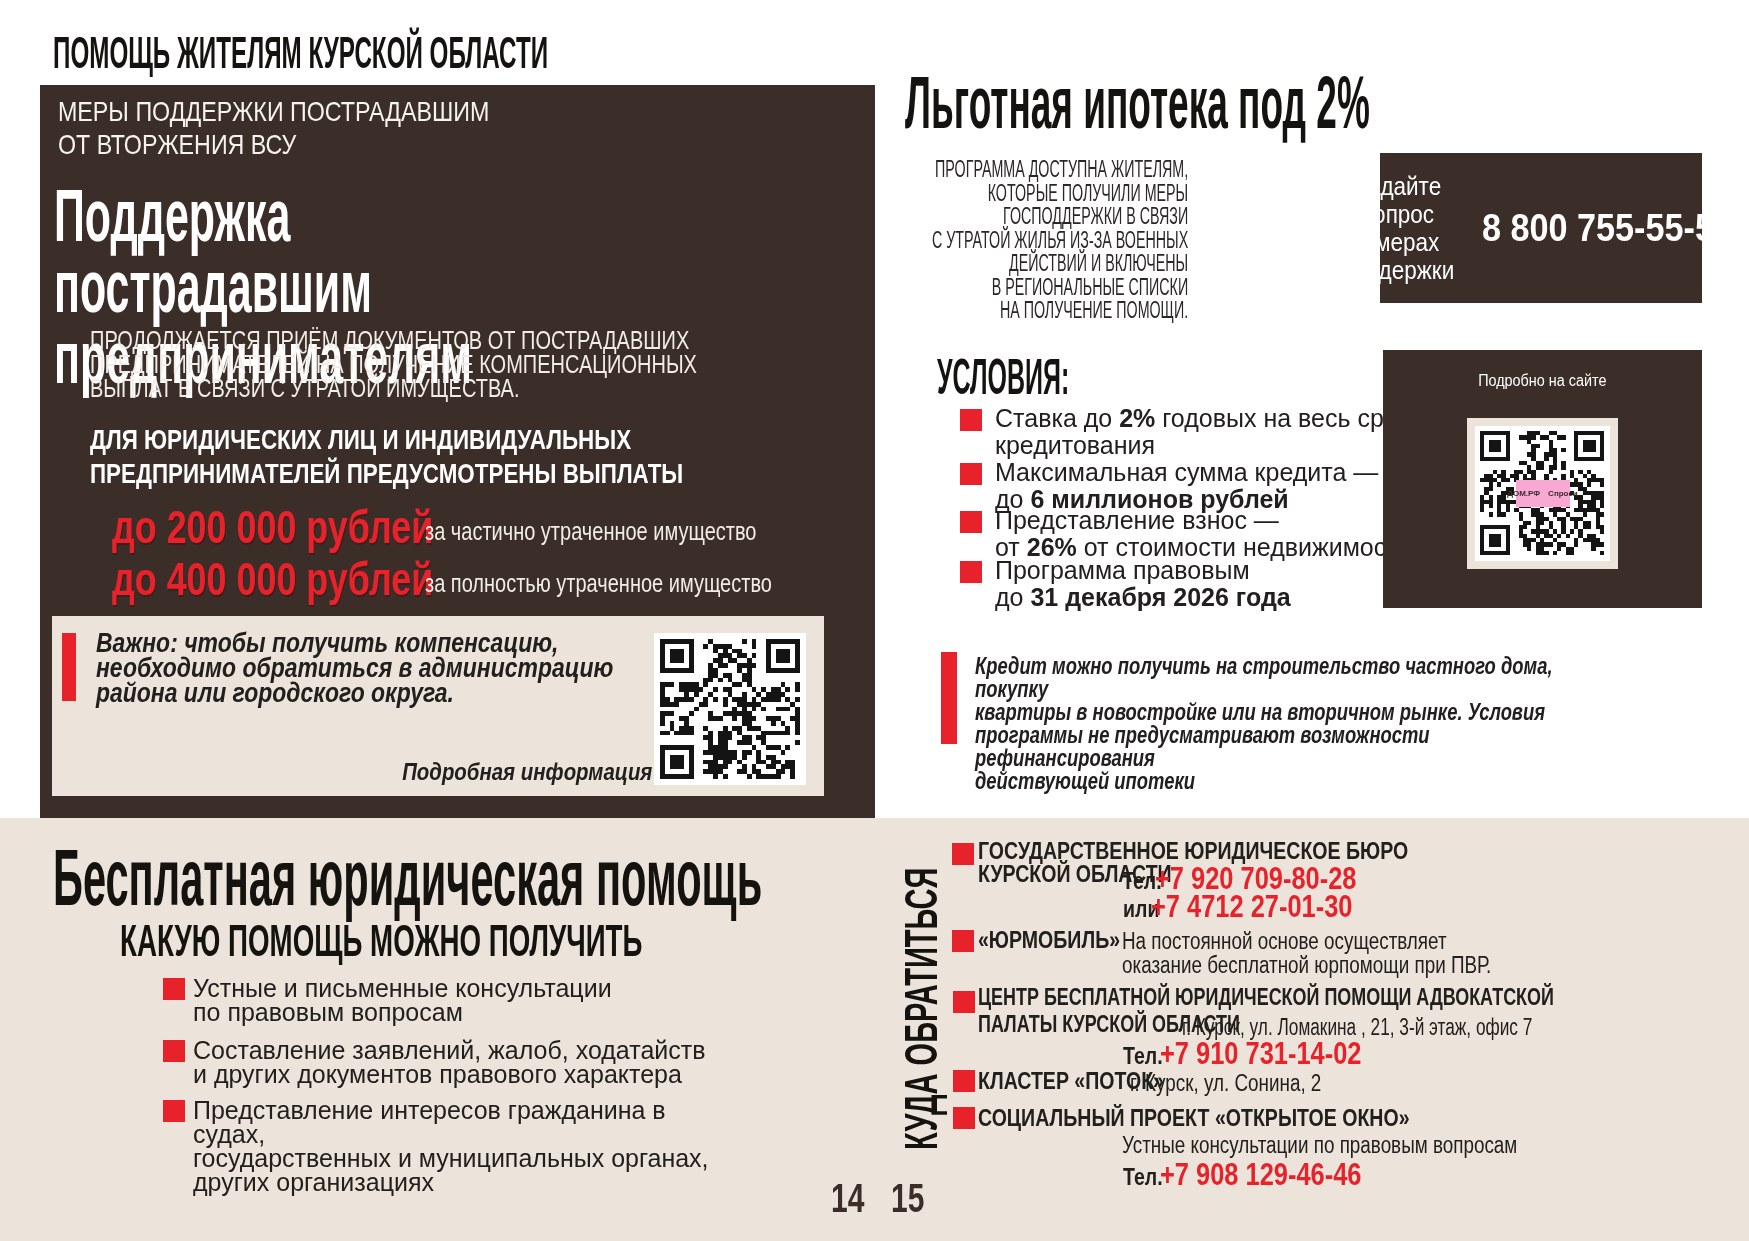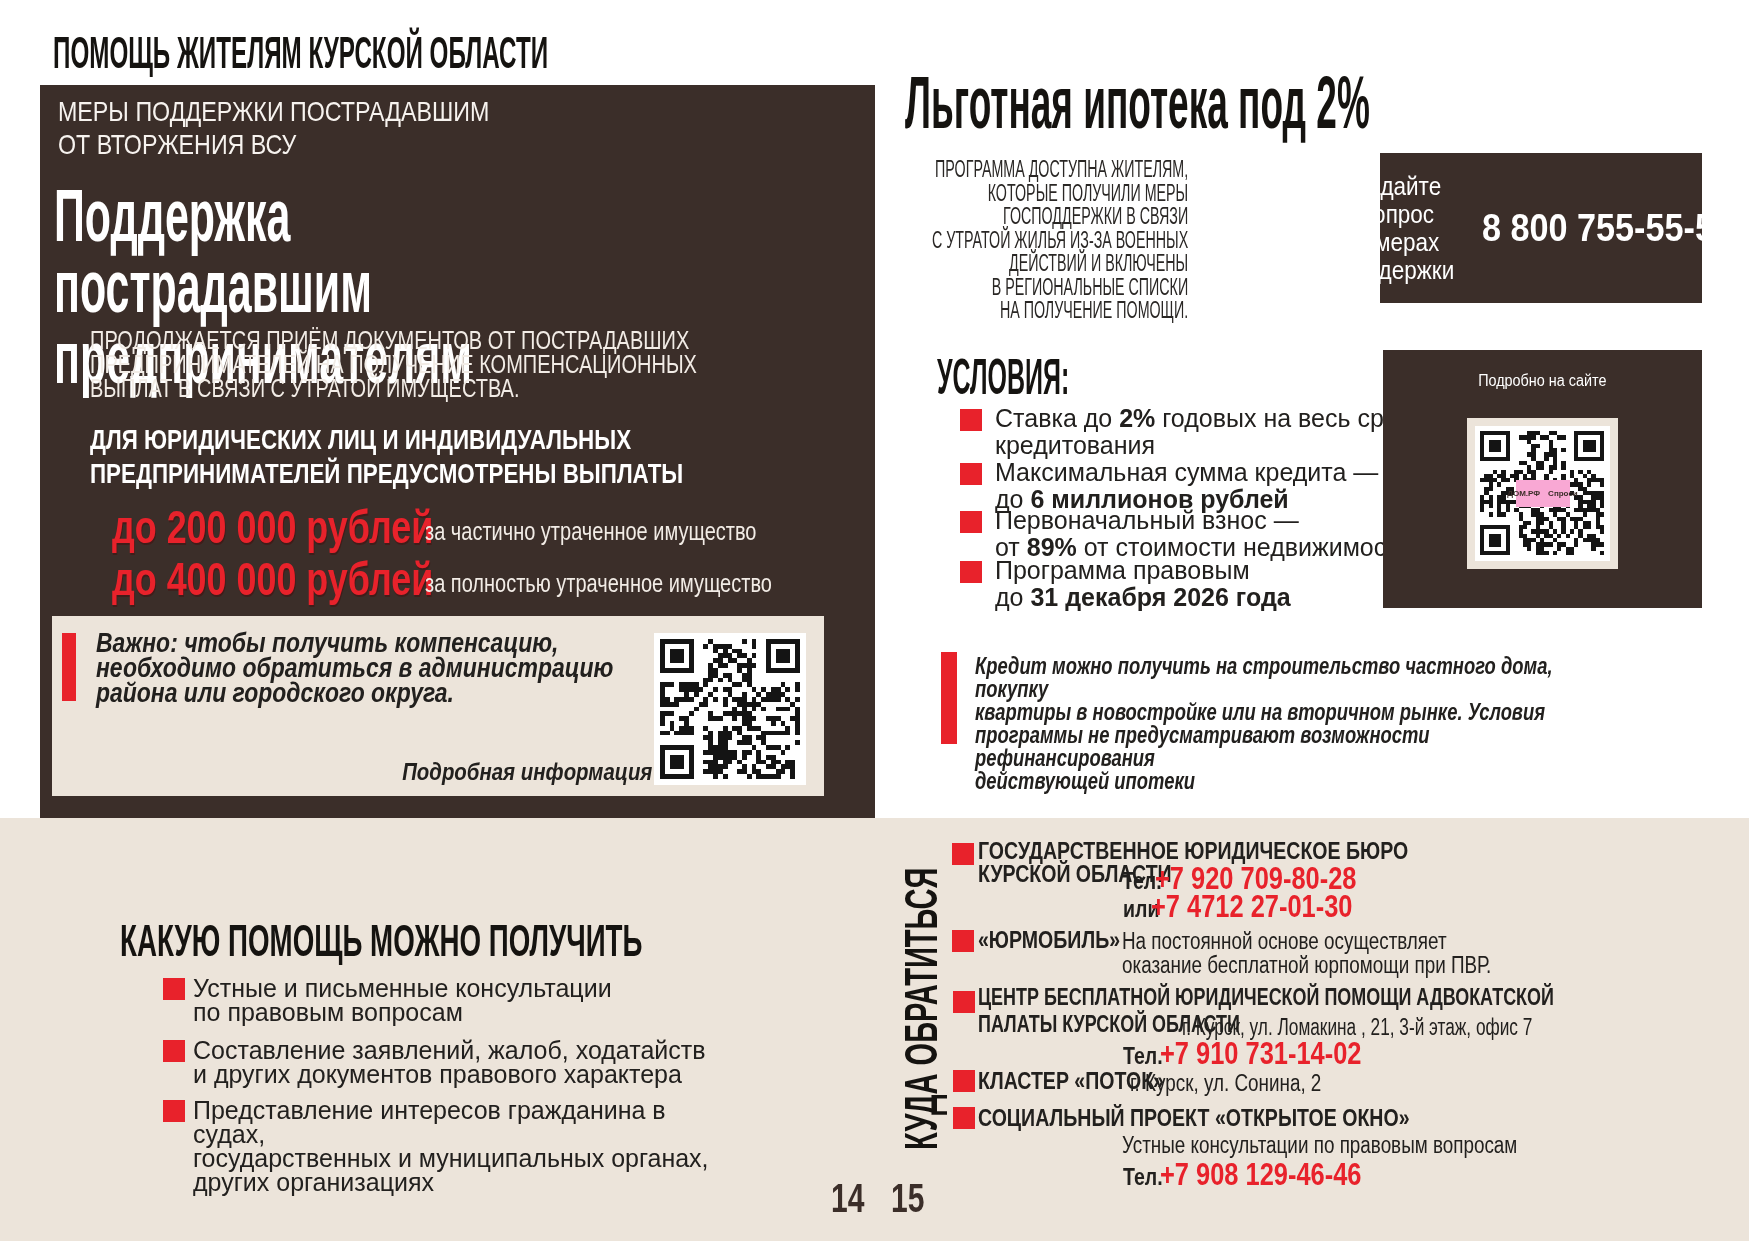--- a/index.html
+++ b/index.html
@@ -425,22 +425,22 @@
   </div>
 
   <div class="abs" style="left:960px;top:405px;width:480px;height:210px;">
     <div class="sq" style="left:0;top:4px;"></div>
     <div class="cond-item" style="top:0;"><span>Ставка до </span><span class="b">2%</span><span> годовых на весь срок
 кредитования</span></div>
     <div class="sq" style="left:0;top:58px;"></div>
     <div class="cond-item" style="top:54px;"><span>Максимальная сумма кредита —
 до </span><span class="b">6 миллионов рублей</span></div>
     <div class="sq" style="left:0;top:106px;"></div>
-    <div class="cond-item" style="top:102px;"><span>Первоначальный взнос —
-от </span><span class="b">89%</span><span> от стоимости недвижимости</span></div>
+    <div class="cond-item" style="top:102px;"><span>Представление взнос —
+от </span><span class="b">26%</span><span> от стоимости недвижимости</span></div>
     <div class="sq" style="left:0;top:156px;"></div>
     <div class="cond-item" style="top:152px;"><span>Программа правовым
 до </span><span class="b">31 декабря 2026 года</span></div>
   </div>
 
   <div class="dark-box" style="left:1383px;top:350px;width:319px;height:258px;">
     <div class="abs site-label" style="left:0;top:22px;width:100%;">
       <span style="transform:scaleX(.9);display:inline-block;">Подробно на сайте</span>
     </div>
     <div class="qr-frame" style="left:84px;top:68px;width:151px;height:151px;">
@@ -756,20 +756,23 @@
   <div class="red-bar" style="left:941px;top:652px;width:16px;height:92px;"></div>
   <div class="abs" style="left:975px;top:655px;">
     <span class="sx note-text" style="transform:scaleX(.80);">Кредит можно получить на строительство частного дома, покупку
 квартиры в новостройке или на вторичном рынке. Условия
 программы не предусматривают возможности рефинансирования
 действующей ипотеки</span>
   </div>
 
   <div class="band">
 
+    <div class="abs" style="left:53px;top:14px;">
+      <span class="sx legal-title nw" style="transform:scaleX(.52);">Бесплатная  юридическая помощь</span>
+    </div>
     <div class="abs" style="left:120px;top:98px;">
       <span class="sx legal-subtitle nw" style="transform:scaleX(.63);">КАКУЮ ПОМОЩЬ МОЖНО ПОЛУЧИТЬ</span>
     </div>
 
     <div class="abs" style="left:163px;top:158px;width:560px;height:210px;">
       <div class="sq" style="left:0;top:2px;"></div>
       <div class="svc" style="top:0;">Устные и письменные консультации
 по правовым вопросам</div>
       <div class="sq" style="left:0;top:64px;"></div>
       <div class="svc" style="top:62px;">Составление заявлений, жалоб, ходатайств

